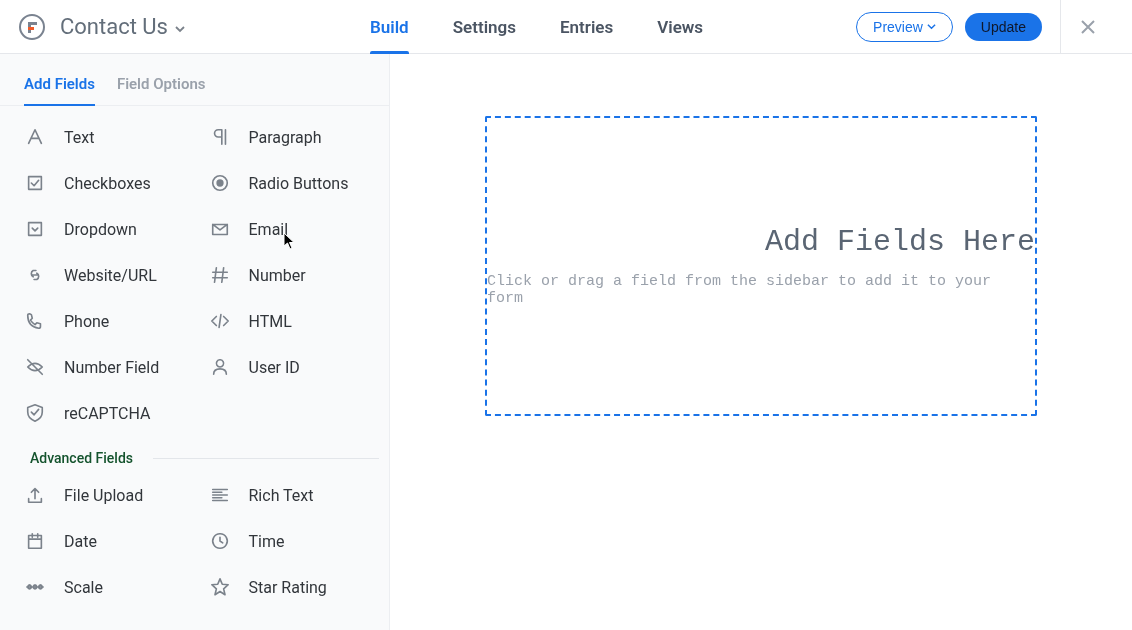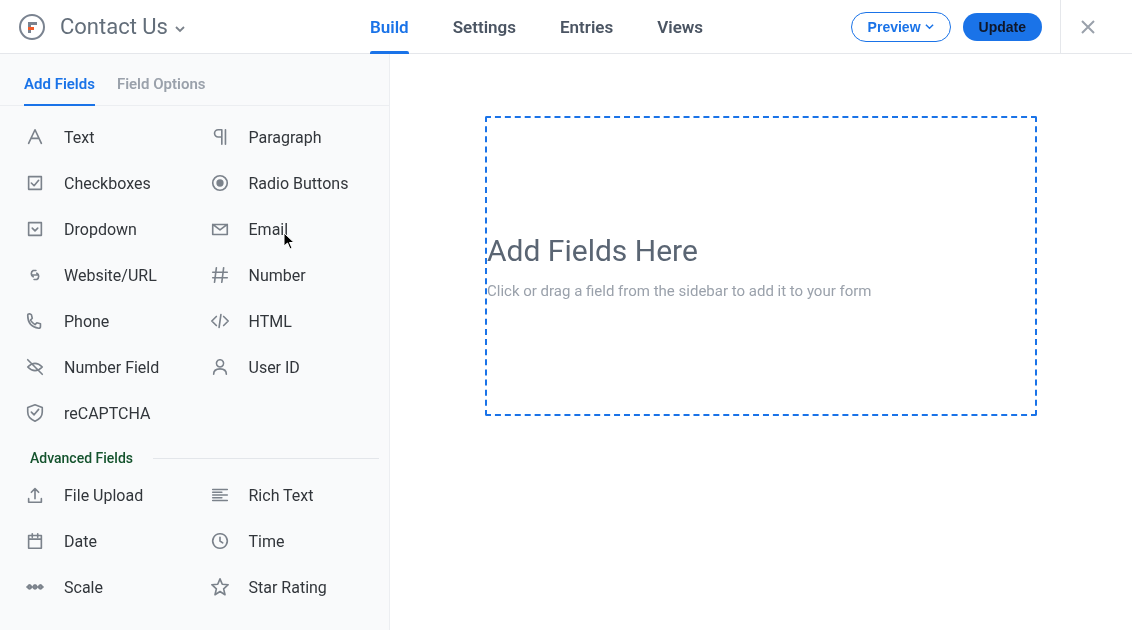--- a/index.html
+++ b/index.html
@@ -6,39 +6,39 @@
   html, body { width: 1132px; height: 630px; font-family: -apple-system, BlinkMacSystemFont, "Segoe UI", Roboto, Helvetica, Arial, sans-serif; background:#fff; color:#333; }
   .header { height:54px; display:flex; align-items:center; border-bottom:1px solid #e5e7eb; padding:0 0 0 18px; position:relative; }
   .logo { width:28px; height:28px; display:flex; align-items:center; justify-content:center; margin-right:14px; }
   .form-title { font-size:22px; color:#636e7a; display:flex; align-items:center; gap:6px; cursor:pointer; }
   .form-title .chev { width:10px; height:10px; margin-top:3px; }
   .nav { position:absolute; left:370px; top:0; bottom:0; display:flex; align-items:center; gap:44px; }
   .nav-item { font-size:17px; font-weight:600; color:#4b5563; height:100%; display:flex; align-items:center; cursor:pointer; position:relative; }
   .nav-item.active { color:#1a73e8; }
   .nav-item.active::after { content:""; position:absolute; left:0; right:0; bottom:-1px; height:3px; background:#1a73e8; border-radius:2px 2px 0 0; }
   .header-actions { position:absolute; right:0; top:0; bottom:0; display:flex; align-items:center; gap:12px; padding-right:18px; }
-  .btn { font-size:14px; font-weight:700; padding:6px 16px; border-radius:18px; cursor:pointer; border:none; display:flex; align-items:center; gap:4px; }
+  .btn { font-size:14px; font-weight:400; padding:6px 16px; border-radius:18px; cursor:pointer; border:none; display:flex; align-items:center; gap:4px; }
   .btn-outline { background:#fff; color:#1a73e8; border:1px solid #1a73e8; }
   .btn-primary { background:#1a73e8; color:#0f172a; }
   .close-btn { width:54px; height:54px; display:flex; align-items:center; justify-content:center; border-left:1px solid #e5e7eb; cursor:pointer; color:#888; margin-left:6px; }
   .body { display:flex; height:calc(630px - 54px); }
   .sidebar { width:390px; background:#f9fafb; border-right:1px solid #eceef1; position:relative; overflow:hidden; }
   .side-tabs { display:flex; align-items:flex-end; gap:22px; padding:16px 24px 0 24px; border-bottom:1px solid #eceef1; height:52px; }
   .side-tab { font-size:15px; font-weight:600; color:#9aa1ab; cursor:pointer; padding-bottom:12px; position:relative;text-align:center; }
   .side-tab.active { color:#1a73e8; }
   .side-tab.active::after { content:""; position:absolute; left:0; right:0; bottom:-1px; height:2px; background:#1a73e8; }
   .fields-area { padding:8px 10px 0 10px; }
   .field-grid { display:grid; grid-template-columns:1fr 1fr; }
   .field-item { display:flex; align-items:center; gap:18px; padding:12px 14px; cursor:pointer; color:#32363b; font-size:16px; }
   .field-item .icon { width:22px; height:22px; display:flex; align-items:center; justify-content:center; color:#7b828b; }
   .section-head { display:flex; align-items:center; gap:10px; margin:14px 0 6px 0; }
   .section-head .line { flex:1; height:1px; background:#e3e6ea; }
   .section-head .lbl { color:#14532d; font-size:14px; font-weight:500; padding:0 10px 0 20px; }
   .main { flex:1; display:flex; align-items:flex-start; justify-content:center; padding-top:62px; position:relative; }
-  .dropzone { width:552px; height:300px; border:2px dashed #1a73e8; border-radius:2px; display:flex; flex-direction:column; align-items:flex-start; justify-content:center; gap:14px; }
+  .dropzone { width:552px; height:300px; border:2px dashed #1a73e8; border-radius:2px; display:flex; flex-direction:column; align-items:flex-end; justify-content:center; gap:14px;font-family:Liberation Mono, monospace; }
   .dz-title { font-size:30px; color:#5a6573; font-weight:400; }
   .dz-sub { font-size:15px; color:#9aa1ab; }
   .cursor { position:absolute; width:14px; height:18px; pointer-events:none; color:#000; }
   svg { display:block; }
 </style>
 </head>
 <body>
 
 <div class="header">
   <div class="logo">

